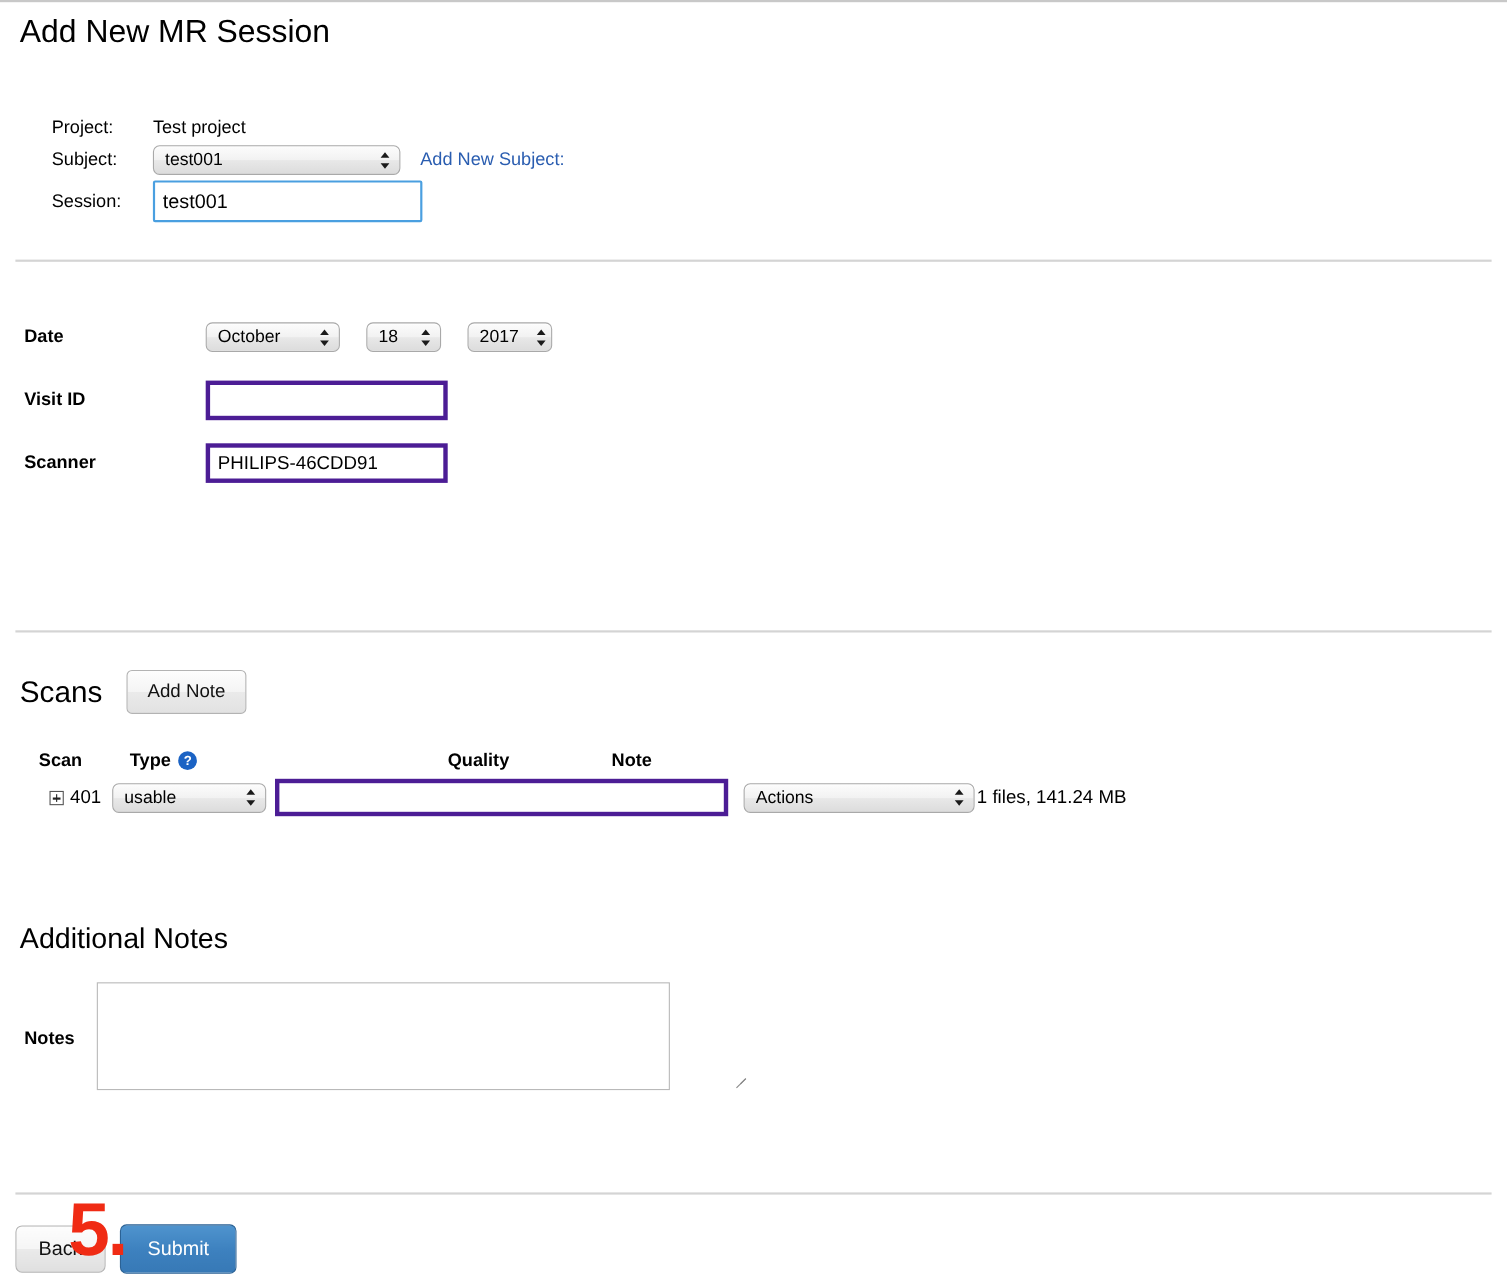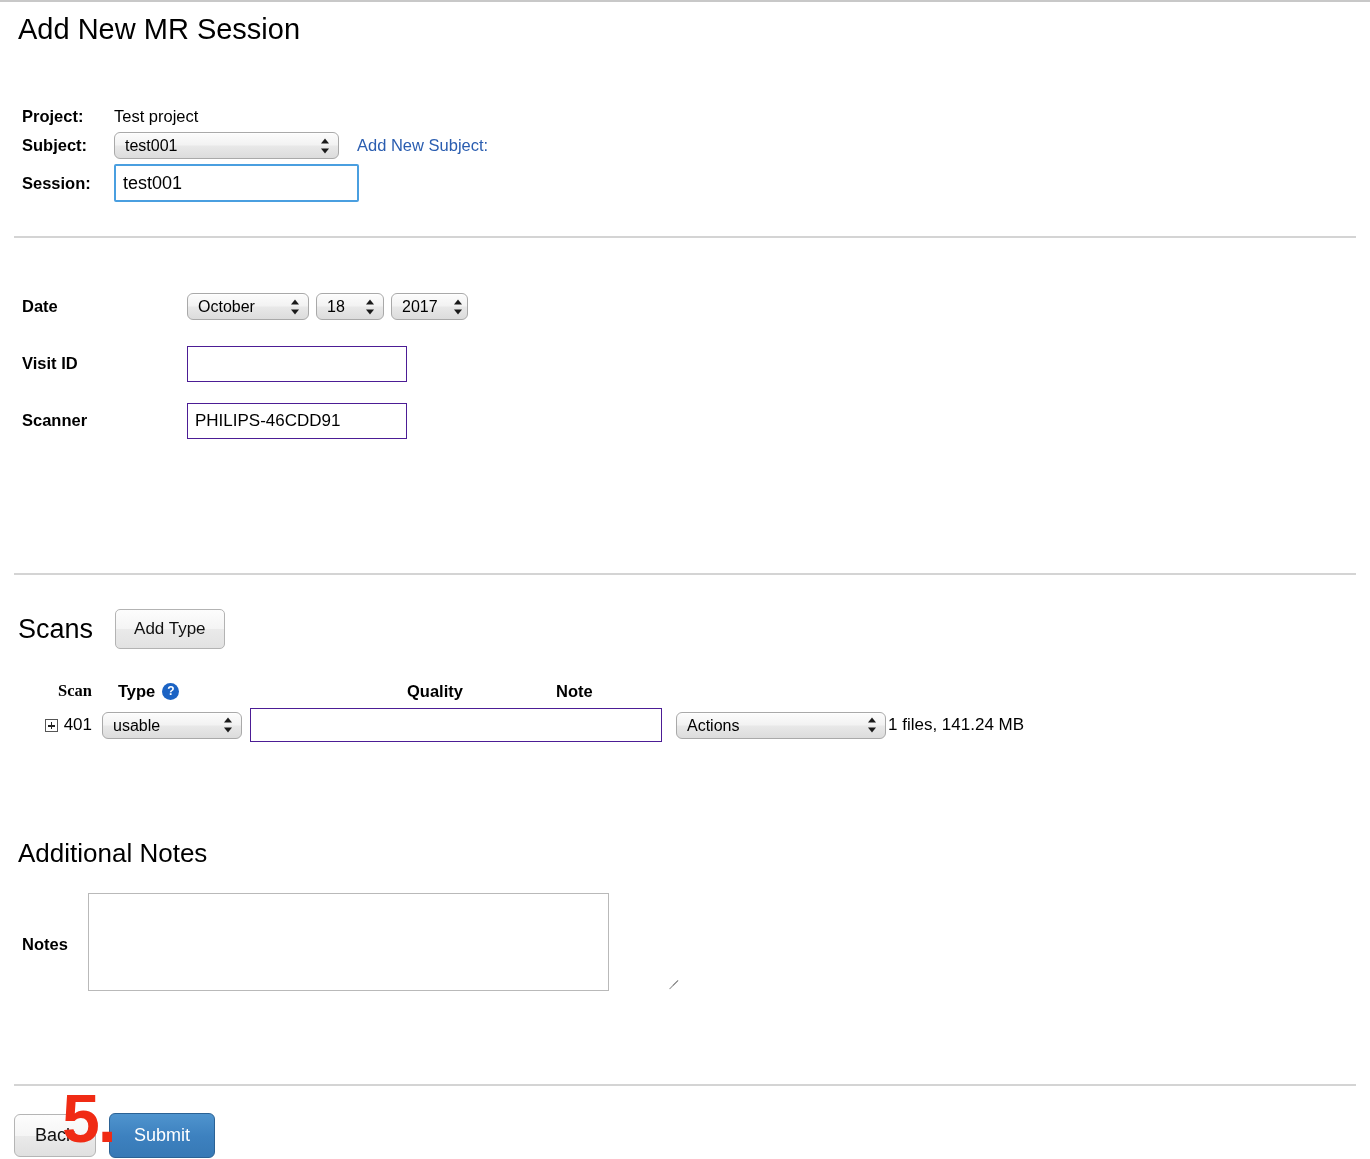--- a/index.html
+++ b/index.html
@@ -42,23 +42,24 @@
   }
   .kv-row {
     display: flex;
     align-items: center;
     height: 27px;
     margin-bottom: 2px;
   }
   .kv-label {
     width: 92px;
     font-size: 16.5px;
-    font-weight: bold;
+    font-weight: normal;
     line-height: 1;
     text-align: left;
+    margin-left: 25px;
   }
   .kv-value {
     font-size: 16.5px;
     line-height: 1;
     text-align: center;
   }
 
   
   .mac-select {
     -webkit-appearance: none;
@@ -105,21 +106,21 @@
   .sel-wrap .arrows::after {
     bottom: 1px;
     border-top: 5.5px solid #1a1a1a;
   }
 
   
   .txt {
     font-family: "Liberation Sans", sans-serif;
     font-size: 17px;
     color: #000;
-    border: 1px solid #4c1d95;
+    border: 4px solid #4c1d95;
     background: #fff;
     height: 34px;
     padding: 0 7px;
     outline: none;
   }
   .txt-focus {
     border: 2px solid #4a9fe0;
     border-radius: 2px;
     height: 38px;
     font-size: 18px;
@@ -146,21 +147,21 @@
   .form-row {
     display: flex;
     align-items: center;
     height: 57px;
   }
   .form-label {
     width: 165px;
     font-size: 16.5px;
     font-weight: bold;
   }
-  .date-selects { display: flex; gap: 7px; align-items: center; }
+  .date-selects { display: flex; gap: 24px; align-items: center; }
 
   
   .scans-head {
     position: absolute;
     left: 18px;
     top: 607px;
     display: flex;
     align-items: center;
     gap: 22px;
   }
@@ -194,21 +195,21 @@
     align-items: center;
     height: 42px;
   }
   .c-scan   { width: 84px; text-align: right; padding-right: 10px; }
   .c-type   { width: 302px; }
   .c-qual   { width: 148px; }
   .c-note   { width: 420px; }
   .c-act    { width: 218px; }
   .c-files  { flex: 1; }
 
-  .hdr-scan { width: 84px; text-align: right; padding-right: 10px; font-family: Liberation Serif, serif; }
+  .hdr-scan { width: 84px; text-align: center; padding-right: 10px; }
   .hdr-type { width: 302px; padding-left: 16px; display: flex; align-items: center; gap: 7px;}
   .hdr-qual { width: 148px; padding-left: 3px; }
   .hdr-note { width: 420px; padding-left: 4px; }
 
   .help-icon {
     display: inline-flex;
     align-items: center;
     justify-content: center;
     width: 17px; height: 17px;
     border-radius: 50%;
@@ -400,21 +401,21 @@
       <div class="form-label">Scanner</div>
       <input class="txt" style="width: 220px; height: 36px;" value="PHILIPS-46CDD91">
     </div>
 
   </div>
 
   <div class="rule" style="top:571px;"></div>
 
   <div class="scans-head">
     <div class="scans-title">Scans</div>
-    <button class="btn-gray">Add Type</button>
+    <button class="btn-gray">Add Note</button>
   </div>
 
   <div class="scan-table">
     <div class="scan-hdr">
       <div class="hdr-scan">Scan</div>
       <div class="hdr-type">
         <span>Type</span>
         <span class="help-icon">?</span>
       </div>
       <div class="hdr-qual">Quality</div>

